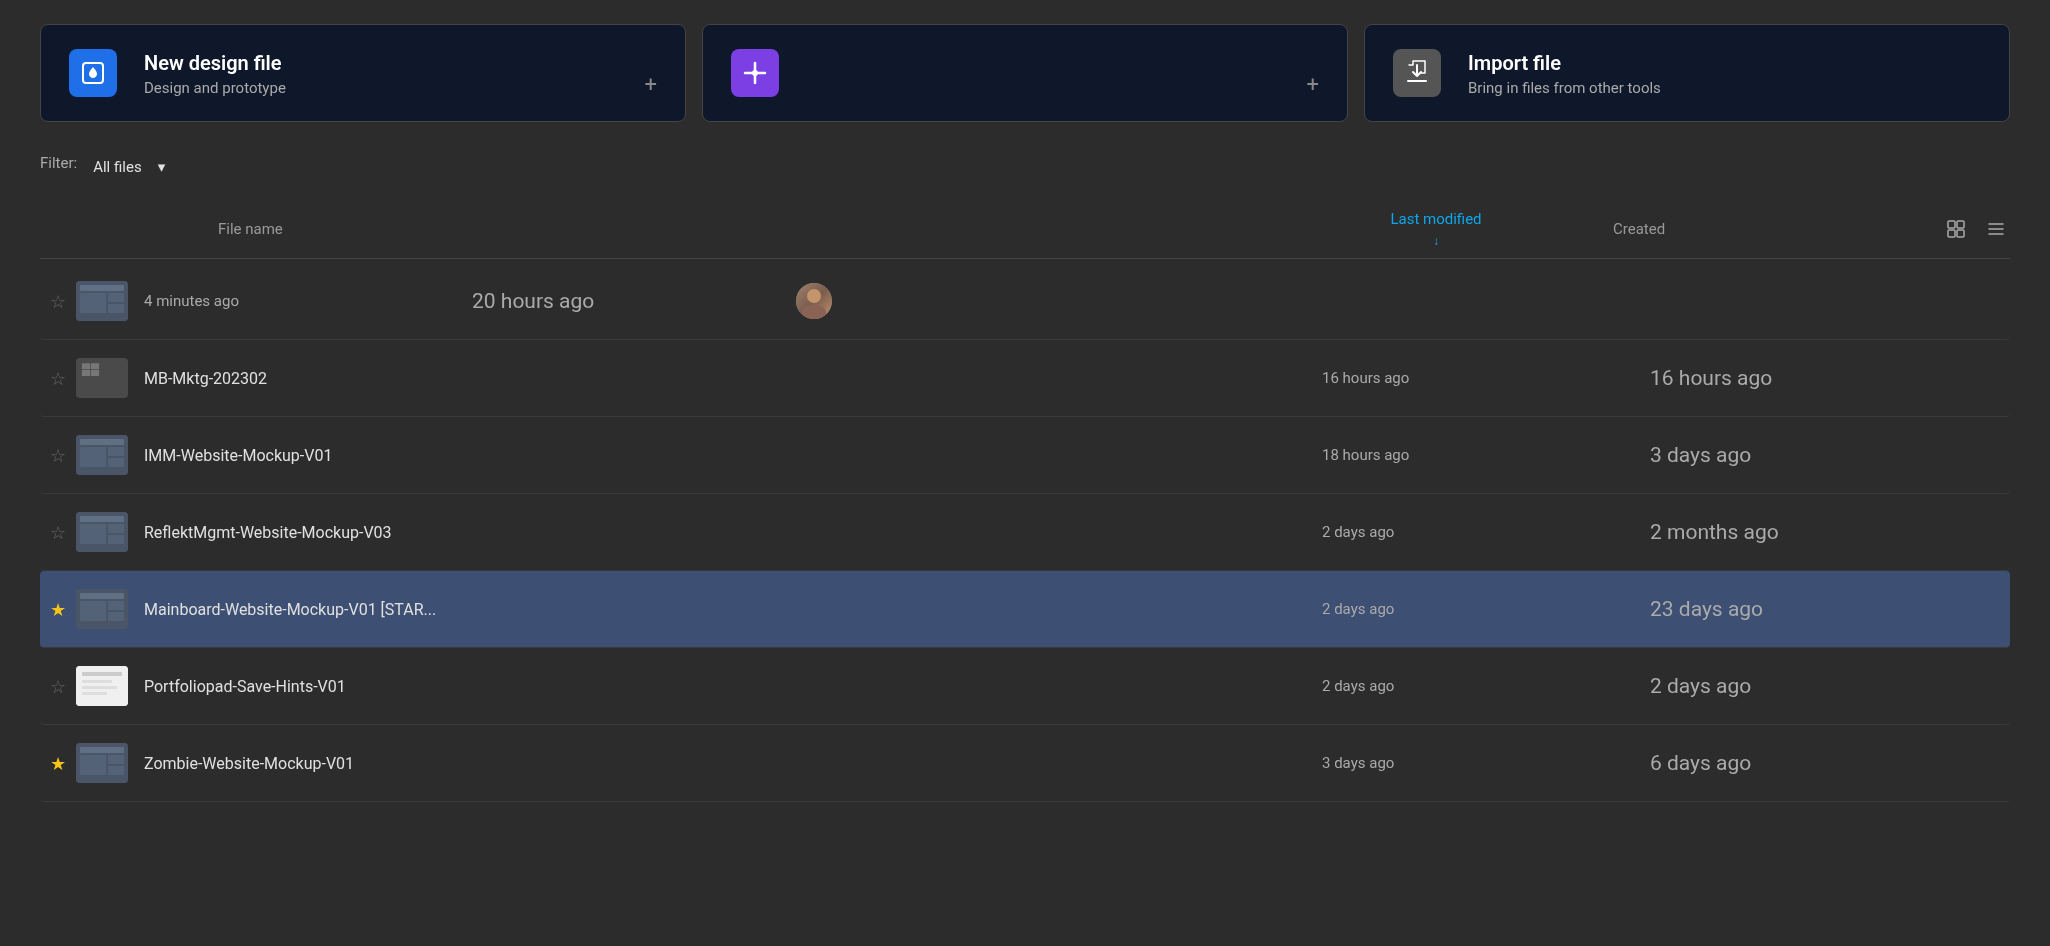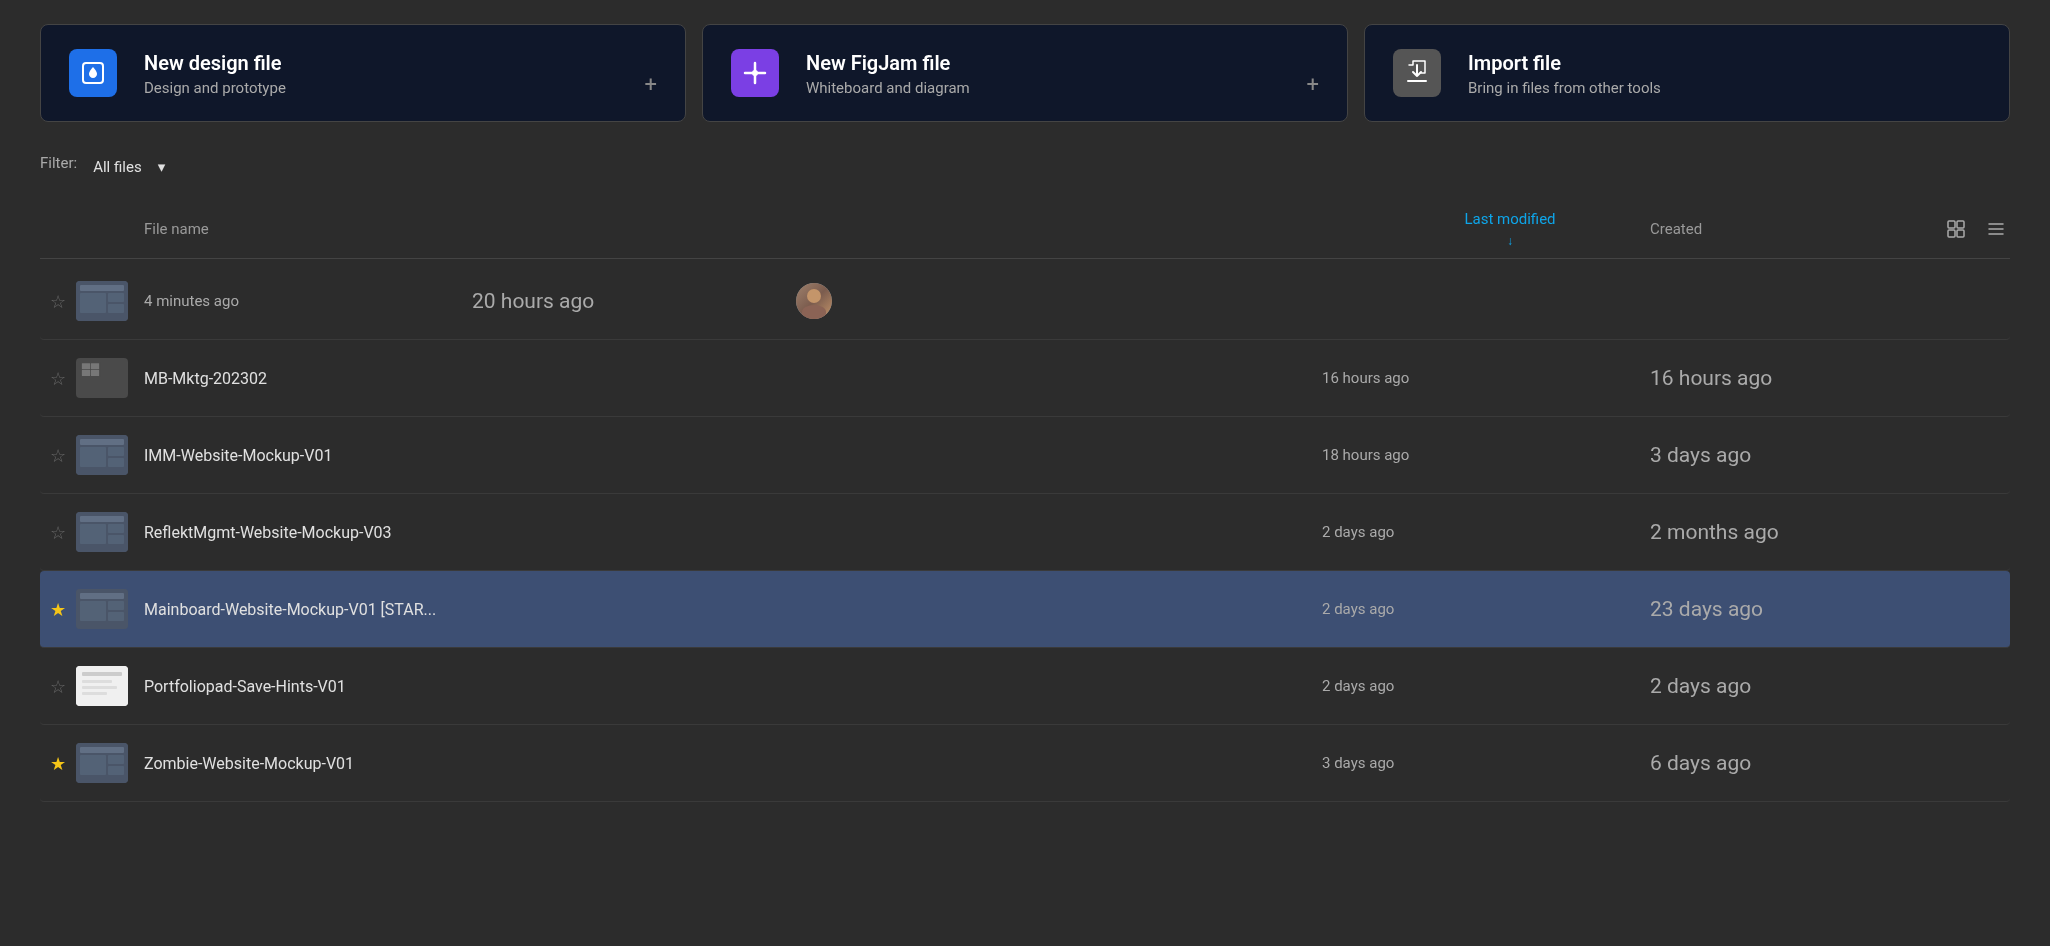--- a/index.html
+++ b/index.html
@@ -87,20 +87,21 @@
       width: 100%;
       padding: 0 40px;
     }
 
     .table-header {
       display: flex;
       align-items: center;
       padding: 10px 0 10px 0;
       border-bottom: 1px solid #444;
       margin-bottom: 4px;
+      gap: 37px;
     }
 
     .col-name { flex: 1; font-size: 15px; color: #999; }
     .col-modified {
       width: 280px;
       font-size: 15px;
       color: #0ea5e9;
       display: flex;
       align-items: center;
       gap: 6px;
@@ -258,24 +259,20 @@
     </div>
     <div class="card-plus">+</div>
   </div>
 
   <div class="card">
     <div class="card-icon purple">
       <svg width="28" height="28" viewBox="0 0 28 28" fill="none">
         <path d="M14 4 L14 14 M14 14 L4 14 M14 14 L14 24 M14 14 L24 14" stroke="white" stroke-width="2.5" stroke-linecap="round"></path>
         <circle cx="14" cy="14" r="3" fill="white"></circle>
       </svg>
-    </div>
-    <div class="card-text">
-      <div class="card-title">New FigJam file</div>
-      <div class="card-subtitle">Whiteboard and diagram</div>
     </div>
     <div class="card-plus">+</div>
   </div>
 
   <div class="card">
     <div class="card-icon gray">
       <svg width="28" height="28" viewBox="0 0 28 28" fill="none">
         <path d="M5 22 L23 22" stroke="white" stroke-width="2" stroke-linecap="round"></path>
         <path d="M14 6 L14 17 M10 13 L14 17 L18 13" stroke="white" stroke-width="2" stroke-linecap="round" stroke-linejoin="round"></path>
         <path d="M6 6 L10 6 L10 2 L22 2 L22 14 L18 14" stroke="white" stroke-width="1.5" stroke-linecap="round" stroke-linejoin="round"></path>

